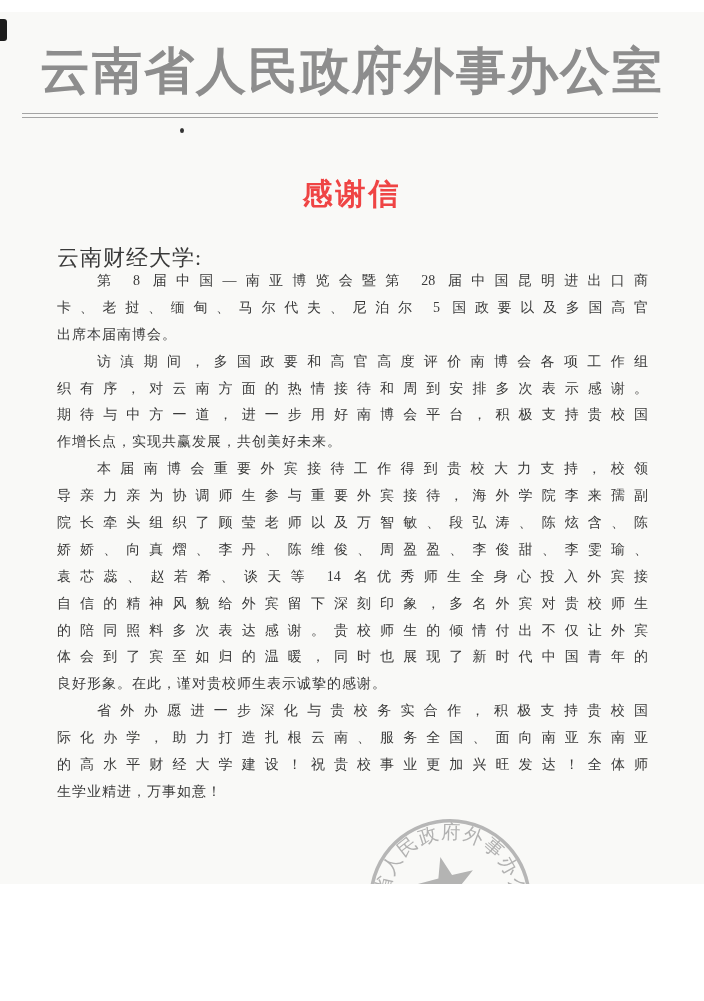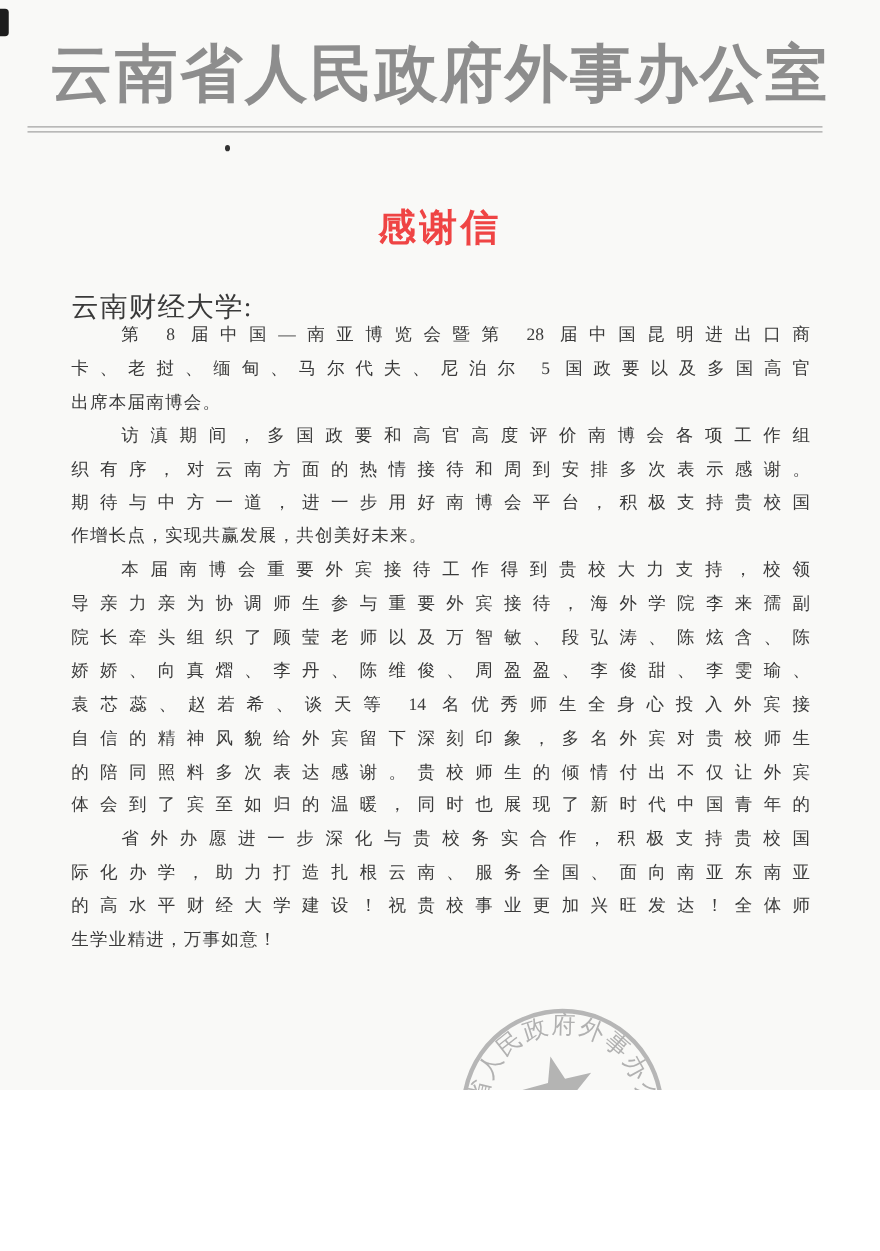--- a/index.html
+++ b/index.html
@@ -3,20 +3,21 @@
 <meta charset="utf-8">
 <style>
   html,body { margin:0; padding:0; }
   .page {
     position: relative;
     width: 704px;
     height: 872px;
     background: var(--paper, #f9f9f7);
     overflow: hidden;
     font-family: "Liberation Serif", "DejaVu Serif", serif;
+    margin-top: 12px;
   }
   
   .letterhead {
     position: absolute;
     top: 26px; left: 0; width: 704px;
     text-align: center;
     font-size: 50px;
     font-weight: 700;
     letter-spacing: 2px;
     color: var(--letterhead-gray, #8d8d8d);
@@ -115,20 +116,21 @@
       <div class="line">期待与中方一道，进一步用好南博会平台，积极支持贵校国</div>
       <div class="line last">作增长点，实现共赢发展，共创美好未来。</div>
       <div class="line first">本届南博会重要外宾接待工作得到贵校大力支持，校领</div>
       <div class="line">导亲力亲为协调师生参与重要外宾接待，海外学院李来孺副</div>
       <div class="line">院长牵头组织了顾莹老师以及万智敏、段弘涛、陈炫含、陈</div>
       <div class="line">娇娇、向真熠、李丹、陈维俊、周盈盈、李俊甜、李雯瑜、</div>
       <div class="line">袁芯蕊、赵若希、谈天等 14 名优秀师生全身心投入外宾接</div>
       <div class="line">自信的精神风貌给外宾留下深刻印象，多名外宾对贵校师生</div>
       <div class="line">的陪同照料多次表达感谢。贵校师生的倾情付出不仅让外宾</div>
       <div class="line">体会到了宾至如归的温暖，同时也展现了新时代中国青年的</div>
+      <div class="line last">良好形象。在此，谨对贵校师生表示诚挚的感谢。</div>
       <div class="line first">省外办愿进一步深化与贵校务实合作，积极支持贵校国</div>
       <div class="line">际化办学，助力打造扎根云南、服务全国、面向南亚东南亚</div>
       <div class="line">的高水平财经大学建设！祝贵校事业更加兴旺发达！全体师</div>
       <div class="line last">生学业精进，万事如意！</div>
     </div>
 
   <svg class="seal" viewBox="0 0 200 200" aria-hidden="true">
     <g transform="rotate(-10 100 100)" stroke="none">
       <circle cx="100" cy="100" r="90" fill="none" stroke="#a6a6a6" stroke-width="4"></circle>
       <path id="sealArc" d="M 38.2 132.8 A 70 70 0 1 1 161.8 132.8" fill="none"></path>

